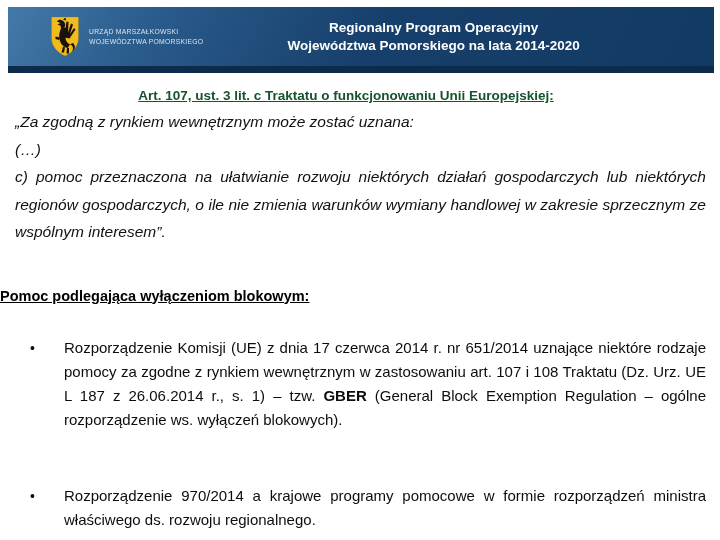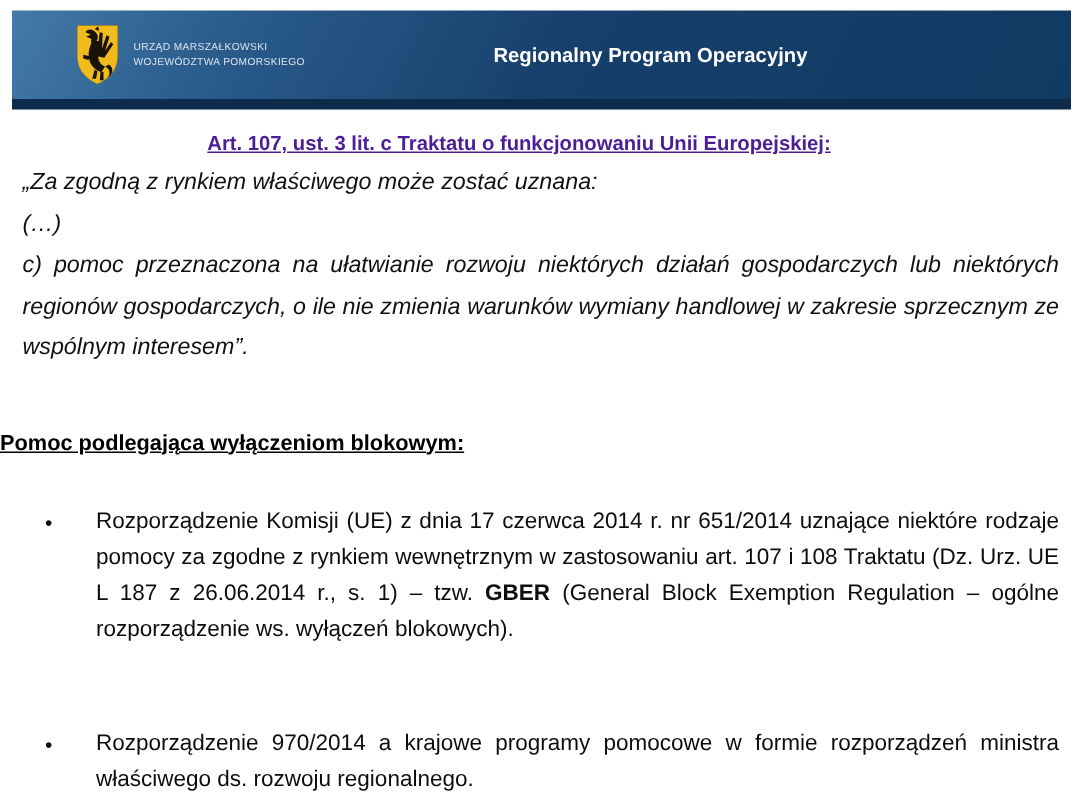--- a/index.html
+++ b/index.html
@@ -21,21 +21,21 @@
     letter-spacing:.25px;white-space:nowrap;
   }
   .band-title{
     flex:1;text-align:center;padding-right:50px;color:#ffffff;
     font-weight:bold;font-size:13.5px;line-height:18px;white-space:nowrap;
   }
   
   .content{position:absolute;left:0;top:73px;width:720px;}
   .article-heading{
     margin:14px 28px 0 0;text-align:center;font-size:13.5px;font-weight:bold;
-    text-decoration:underline;color:#4c1d95;line-height:18px;
+    text-decoration:underline;color:#14532d;line-height:18px;
   }
   .quote{margin:3px 14px 0 15px;font-style:italic;font-size:15.5px;line-height:27.5px;color:#111;}
   .quote p{margin:0;}
   .quote .justify{text-align:justify;}
   .section-heading{
     margin:40px 0 0 0;text-align:left;font-size:14.5px;font-weight:bold;
     text-decoration:underline;color:#000;line-height:20px;
   }
   .bullets{margin:30px 14px 0 30px;padding:0;list-style:none;}
   .bullet{display:flex;font-size:15px;line-height:24px;margin:0 0 52px 0;}
@@ -63,29 +63,30 @@
           <path d="M40 58 c6 2 8 8 4 14 c7 -4 8 -13 1 -17 z"></path>
         </g>
       </svg>
       <div class="agency">
         <div>URZĄD MARSZAŁKOWSKI</div>
         <div>WOJEWÓDZTWA POMORSKIEGO</div>
       </div>
     </div>
     <div class="band-title">
       <div>Regionalny Program Operacyjny</div>
+      <div>Województwa Pomorskiego na lata 2014-2020</div>
     </div>
   </header>
 
   <main class="content">
 
     <h1 class="article-heading">Art. 107, ust. 3 lit. c Traktatu o funkcjonowaniu Unii Europejskiej:</h1>
 
     <div class="quote">
-      <p>„Za zgodną z rynkiem właściwego może zostać uznana:</p>
+      <p>„Za zgodną z rynkiem wewnętrznym może zostać uznana:</p>
       <p>(…)</p>
       <p class="justify">c) pomoc przeznaczona na ułatwianie rozwoju niektórych działań gospodarczych lub niektórych regionów gospodarczych, o ile nie zmienia warunków wymiany handlowej w zakresie sprzecznym ze wspólnym interesem”.</p>
     </div>
 
     <h2 class="section-heading">Pomoc podlegająca wyłączeniom blokowym:</h2>
 
     <ul class="bullets">
       <li class="bullet">
         <span class="bullet-marker">•</span>
         <span class="bullet-text"><span>Rozporządzenie Komisji (UE) z dnia 17 czerwca 2014 r. nr 651/2014 uznające niektóre rodzaje pomocy za zgodne z rynkiem wewnętrznym w zastosowaniu art. 107 i 108 Traktatu (Dz. Urz. UE L 187 z 26.06.2014 r., s. 1) – tzw. </span><span class="bold-term">GBER</span><span> (General Block Exemption Regulation – ogólne rozporządzenie ws. wyłączeń blokowych).</span></span>

